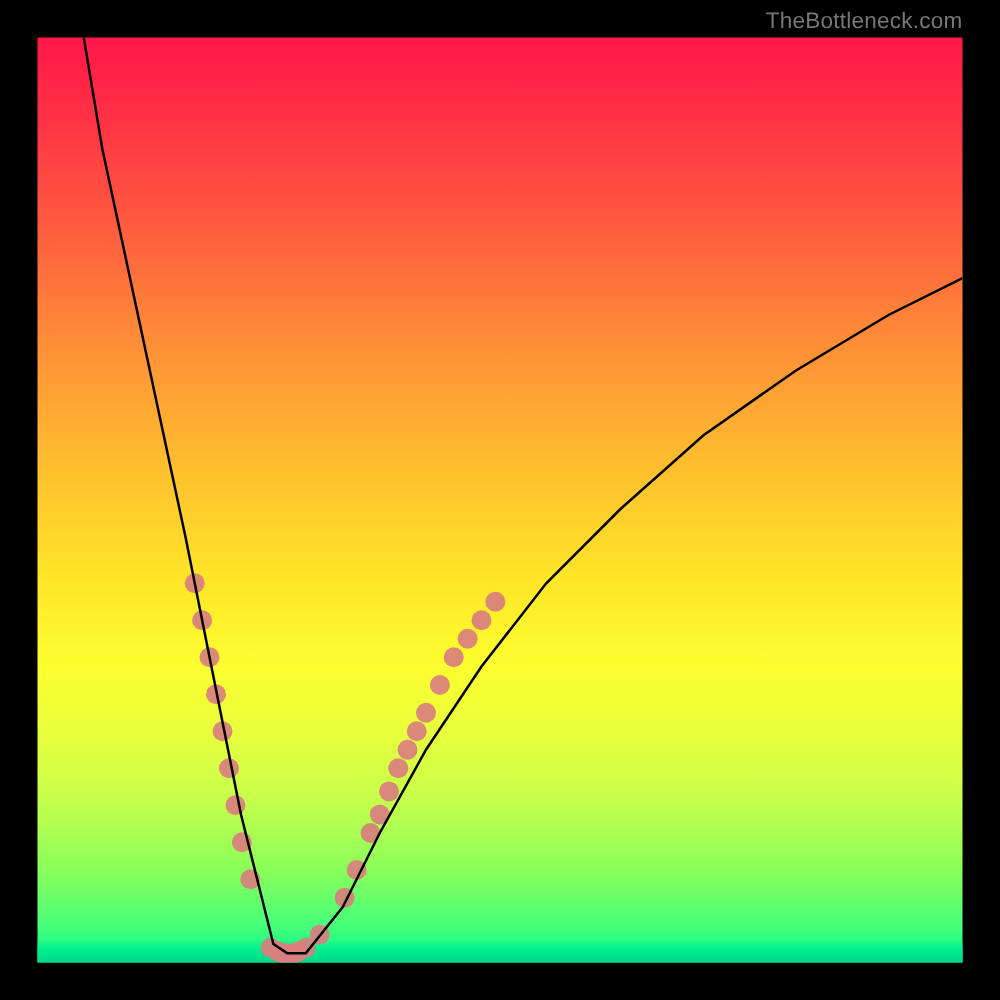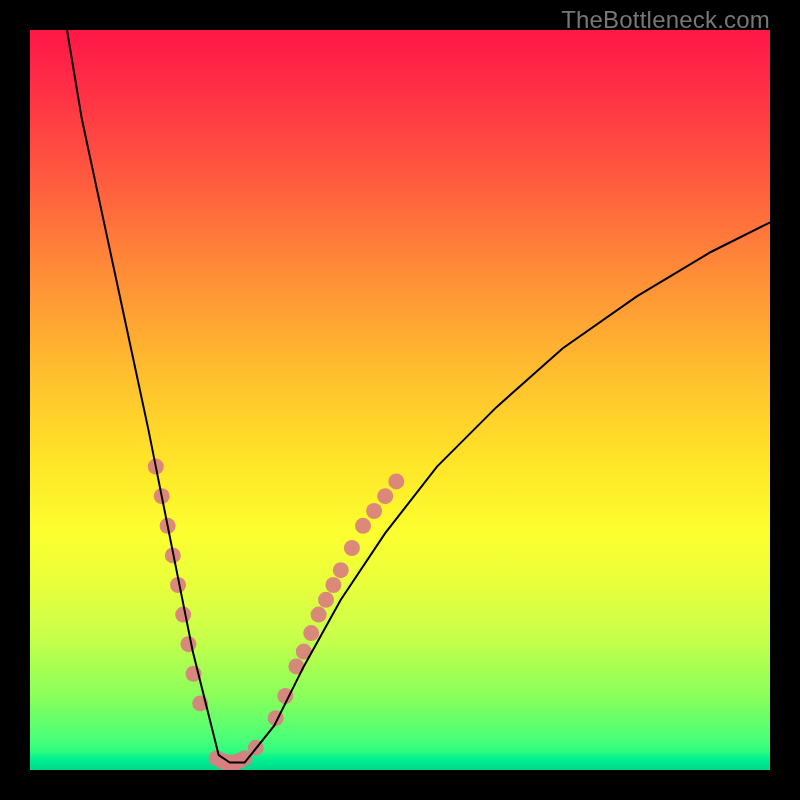--- a/index.html
+++ b/index.html
@@ -44,21 +44,21 @@
     right: 0;
     bottom: 0;
     height: 18px;
     background: linear-gradient(to bottom, rgba(0,248,140,0) 0%, #00f090 40%, #00d88a 100%);
   }
   .attribution {
     position: absolute;
     top: 6px;
     right: 30px;
     color: #777;
-    font-size: 24px;
+    font-size: 18px;
     font-weight: 400;
     letter-spacing: 0.2px;
   }
   svg.overlay {
     position: absolute;
     left: 0;
     top: 0;
     width: 740px;
     height: 740px;
   }

